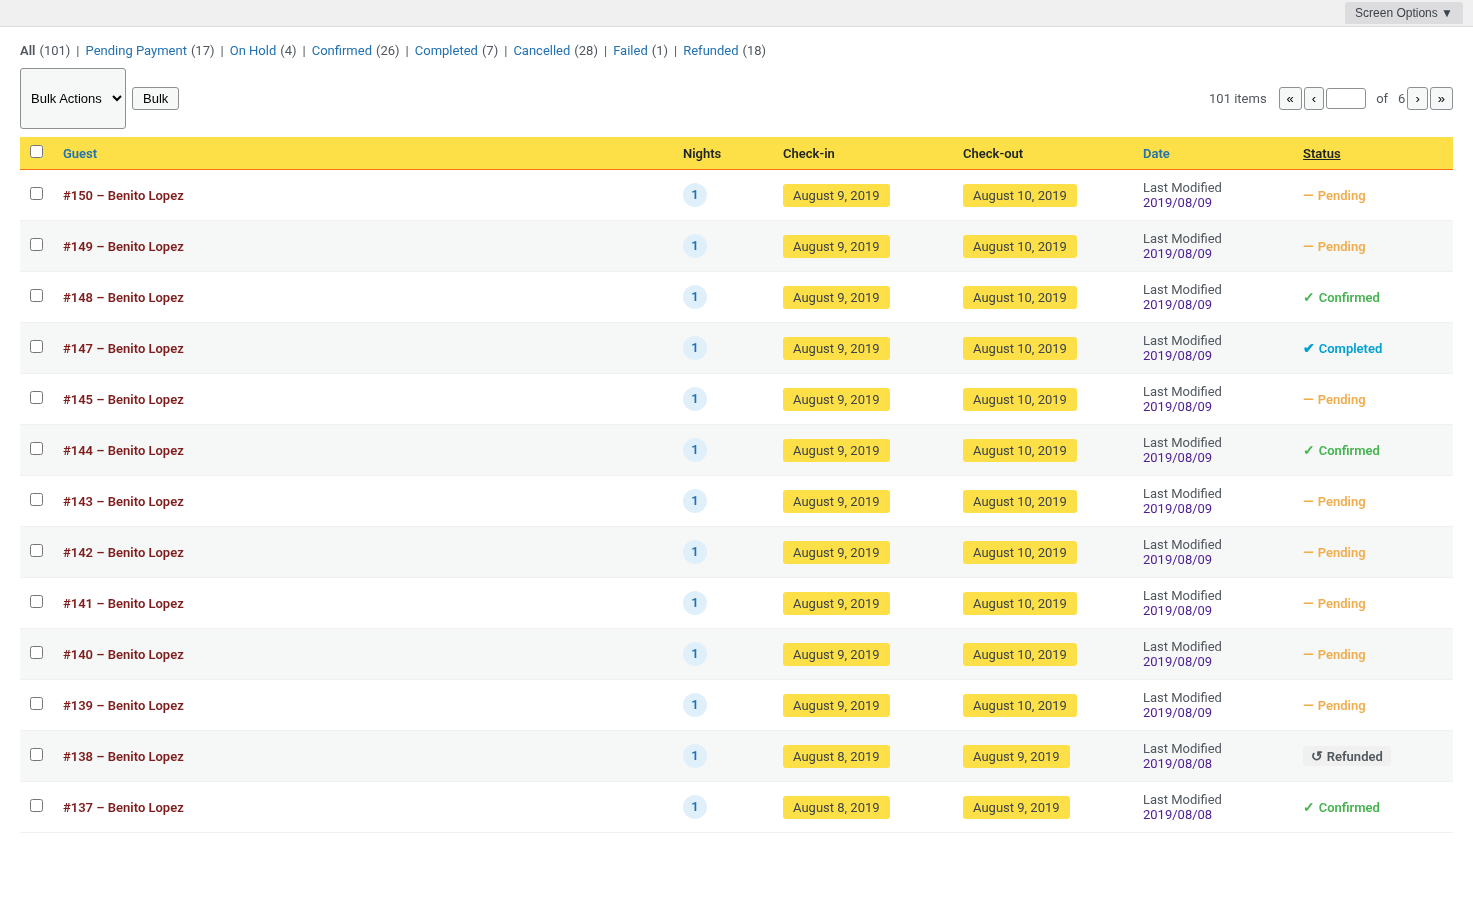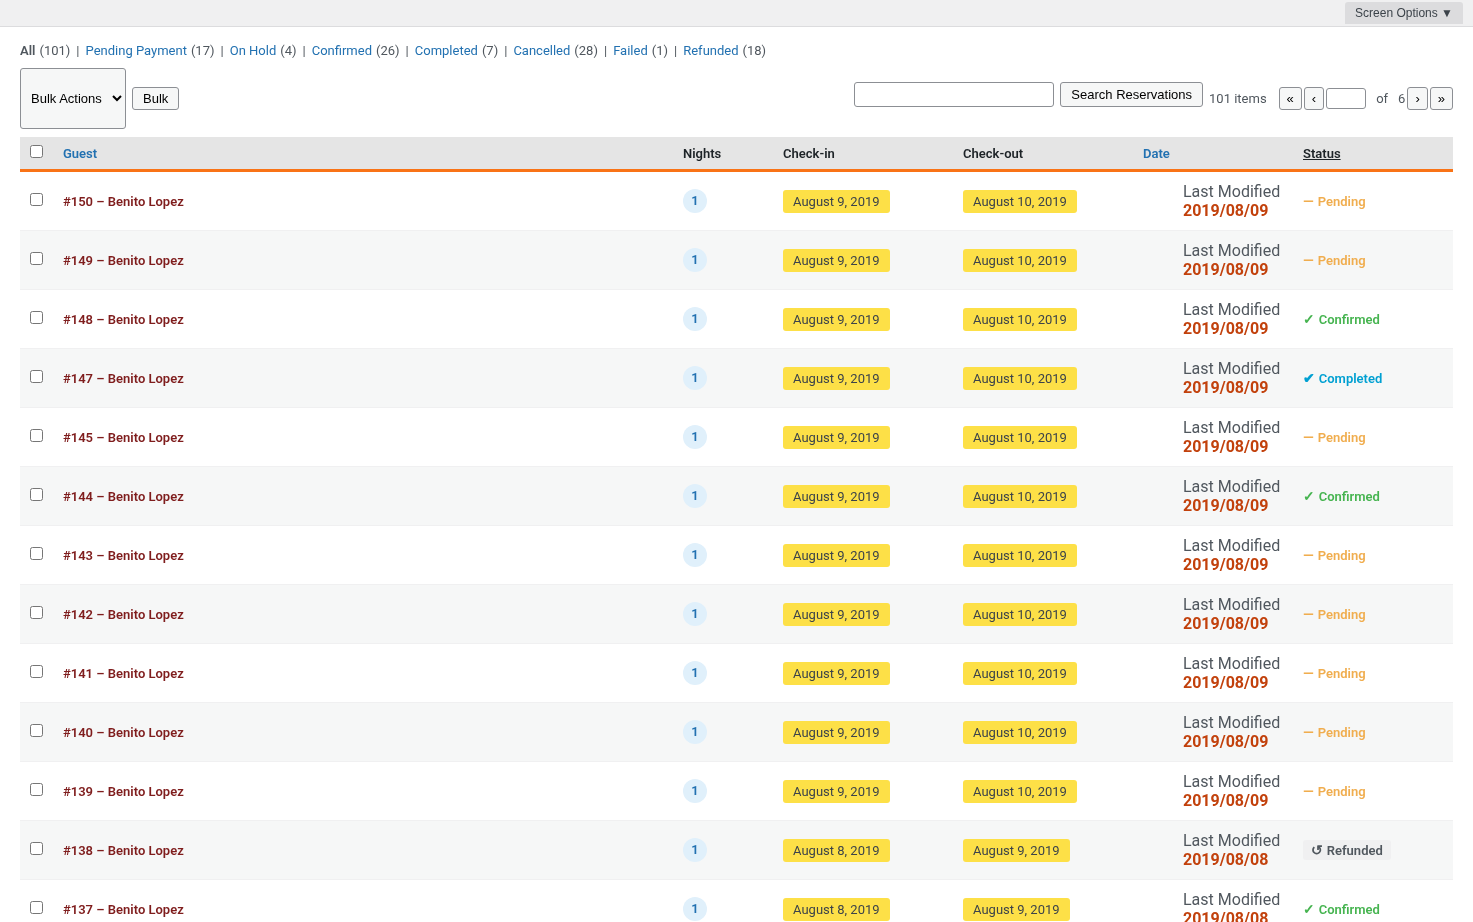--- a/index.html
+++ b/index.html
@@ -19,41 +19,41 @@
     .pagination { display: flex; align-items: center; gap: 2px; }
     .pagination-count { margin-right: 6px; }
     .pagination button { padding: 3px 7px; border: 1px solid #8c8f94; border-radius: 3px; background: #f6f7f7; cursor: pointer; font-size: 13px; }
     .pagination input.page-num { width: 40px; text-align: center; border: 1px solid #8c8f94; border-radius: 3px; padding: 2px 4px; font-size: 13px; }
     .pagination span.of { margin: 0 8px; text-align: right; }
     .search-box { display: flex; gap: 6px; align-items: center; margin-bottom: 8px; justify-content: flex-end; }
     .search-box input { padding: 4px 8px; border: 1px solid #8c8f94; border-radius: 3px; width: 200px; font-size: 13px; }
     .search-box button { padding: 4px 10px; border: 1px solid #8c8f94; border-radius: 3px; background: #f6f7f7; font-size: 13px; cursor: pointer; }
 
     table { width: 100%; border-collapse: collapse; }
-    table thead tr { background: #e5e5e5; border-bottom: 3px solid #f97316; }
+    table thead tr { background: #fde047; border-bottom: 1px solid #f97316; }
     table thead th { padding: 8px 10px; text-align: left; font-weight: 600; color: #1d2327; font-size: 13px; }
     table thead th.col-cb { width: 30px; }
     table thead th.col-nights { width: 100px; }
     table thead th.col-checkin { width: 180px; }
     table thead th.col-checkout { width: 180px; }
     table thead th.col-date { width: 160px; }
     table thead th.col-status { width: 160px; text-decoration: underline; }
     table thead th.col-guest { color: #2271b1; cursor: pointer; }
     table thead th.col-date-h { color: #2271b1; cursor: pointer; }
 
     table tbody tr { border-bottom: 1px solid #f0f0f1; }
     table tbody tr:nth-child(odd) { background: #fff; }
     table tbody tr:nth-child(even) { background: #f6f7f7; }
     table tbody td { padding: 10px 10px; vertical-align: middle; }
     table tbody td.col-cb { text-align: center; }
     .guest-link { color: #7f1d1d; text-decoration: none; font-weight: 600; }
     .nights-badge { display: inline-block; background: #e0f0fb; color: #2271b1; border-radius: 50%; width: 24px; height: 24px; text-align: center; line-height: 24px; font-size: 13px; font-weight: 600; }
     .date-pill { background: #fde047; border-radius: 3px; padding: 4px 10px; display: inline-block; font-size: 13px; color: #3c434a; }
-    .date-info { font-size: 16px; color: #50575e; margin-left: 40px; }
-    .date-info a { color: #c2410c; text-decoration: none; font-weight: bold; }
+    .date-info { font-size: 13px; color: #50575e; }
+    .date-info a { color: #4c1d95; text-decoration: none; }
     .status-pending { color: #f0ad4e; font-weight: 600; display: flex; align-items: center; gap: 4px; }
     .status-confirmed { color: #46b450; font-weight: 600; display: flex; align-items: center; gap: 4px; }
     .status-completed { color: #00a0d2; font-weight: 600; display: flex; align-items: center; gap: 4px; }
     .status-refunded { color: #50575e; font-weight: 600; display: flex; align-items: center; gap: 4px; background: #f0f0f1; border-radius: 3px; padding: 2px 8px; display: inline-flex; }
     .status-icon { font-size: 14px; }
     .top-bar { display: flex; justify-content: flex-end; background: #f0f0f1; border-bottom: 1px solid #dcdcde; padding: 2px 10px; }
     .top-bar button { background: #dcdcde; border: none; border-radius: 3px 3px 0 0; padding: 4px 10px; font-size: 12px; cursor: pointer; color: #3c434a; }
   </style>
 </head>
 <body>
@@ -91,24 +91,20 @@
   </div>
 
   <div class="toolbar">
     <div class="toolbar-left">
       <select class="bulk-actions">
         <option>Bulk Actions</option>
       </select>
       <button class="apply-btn">Bulk</button>
     </div>
     <div class="toolbar-right">
-      <div class="search-box">
-        <input type="text" placeholder="" style="">
-        <button>Search Reservations</button>
-      </div>
       <span class="pagination-count">101 items</span>
       <div class="pagination">
         <button>«</button>
         <button>‹</button>
         <input type="text" class="page-num" style="">
         <span class="of">of</span>
         <span>6</span>
         <button>›</button>
         <button>»</button>
       </div>

